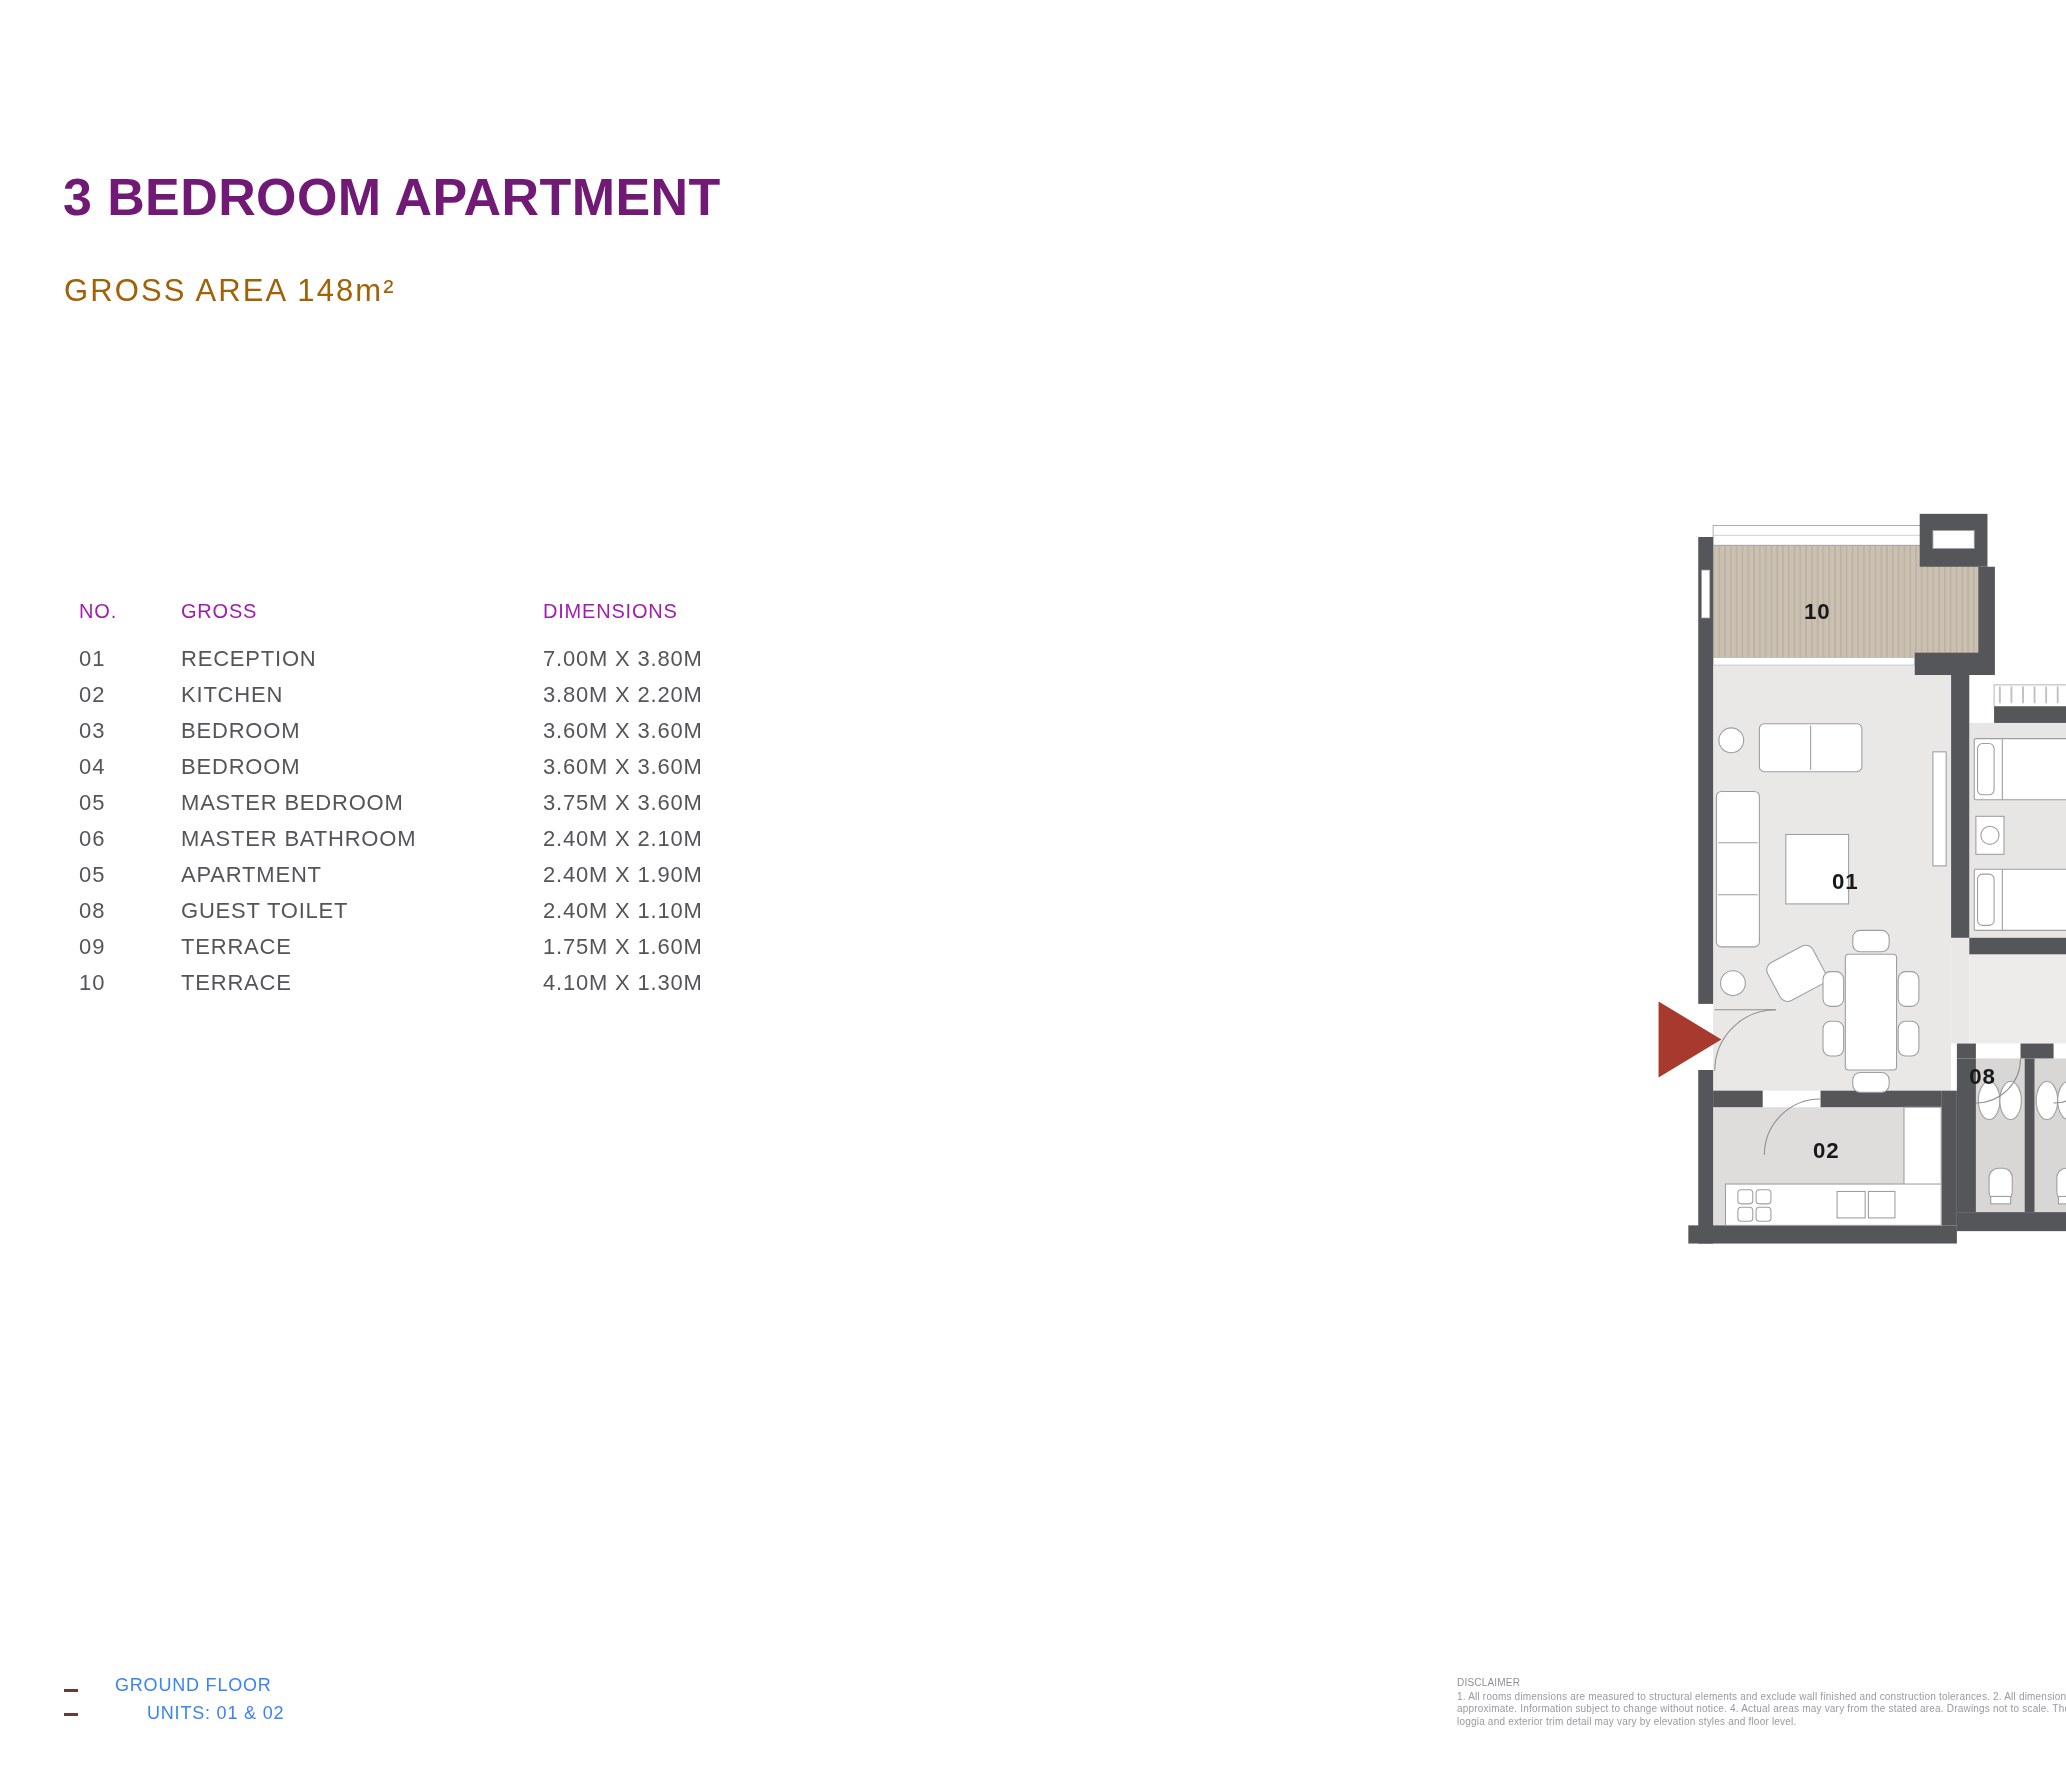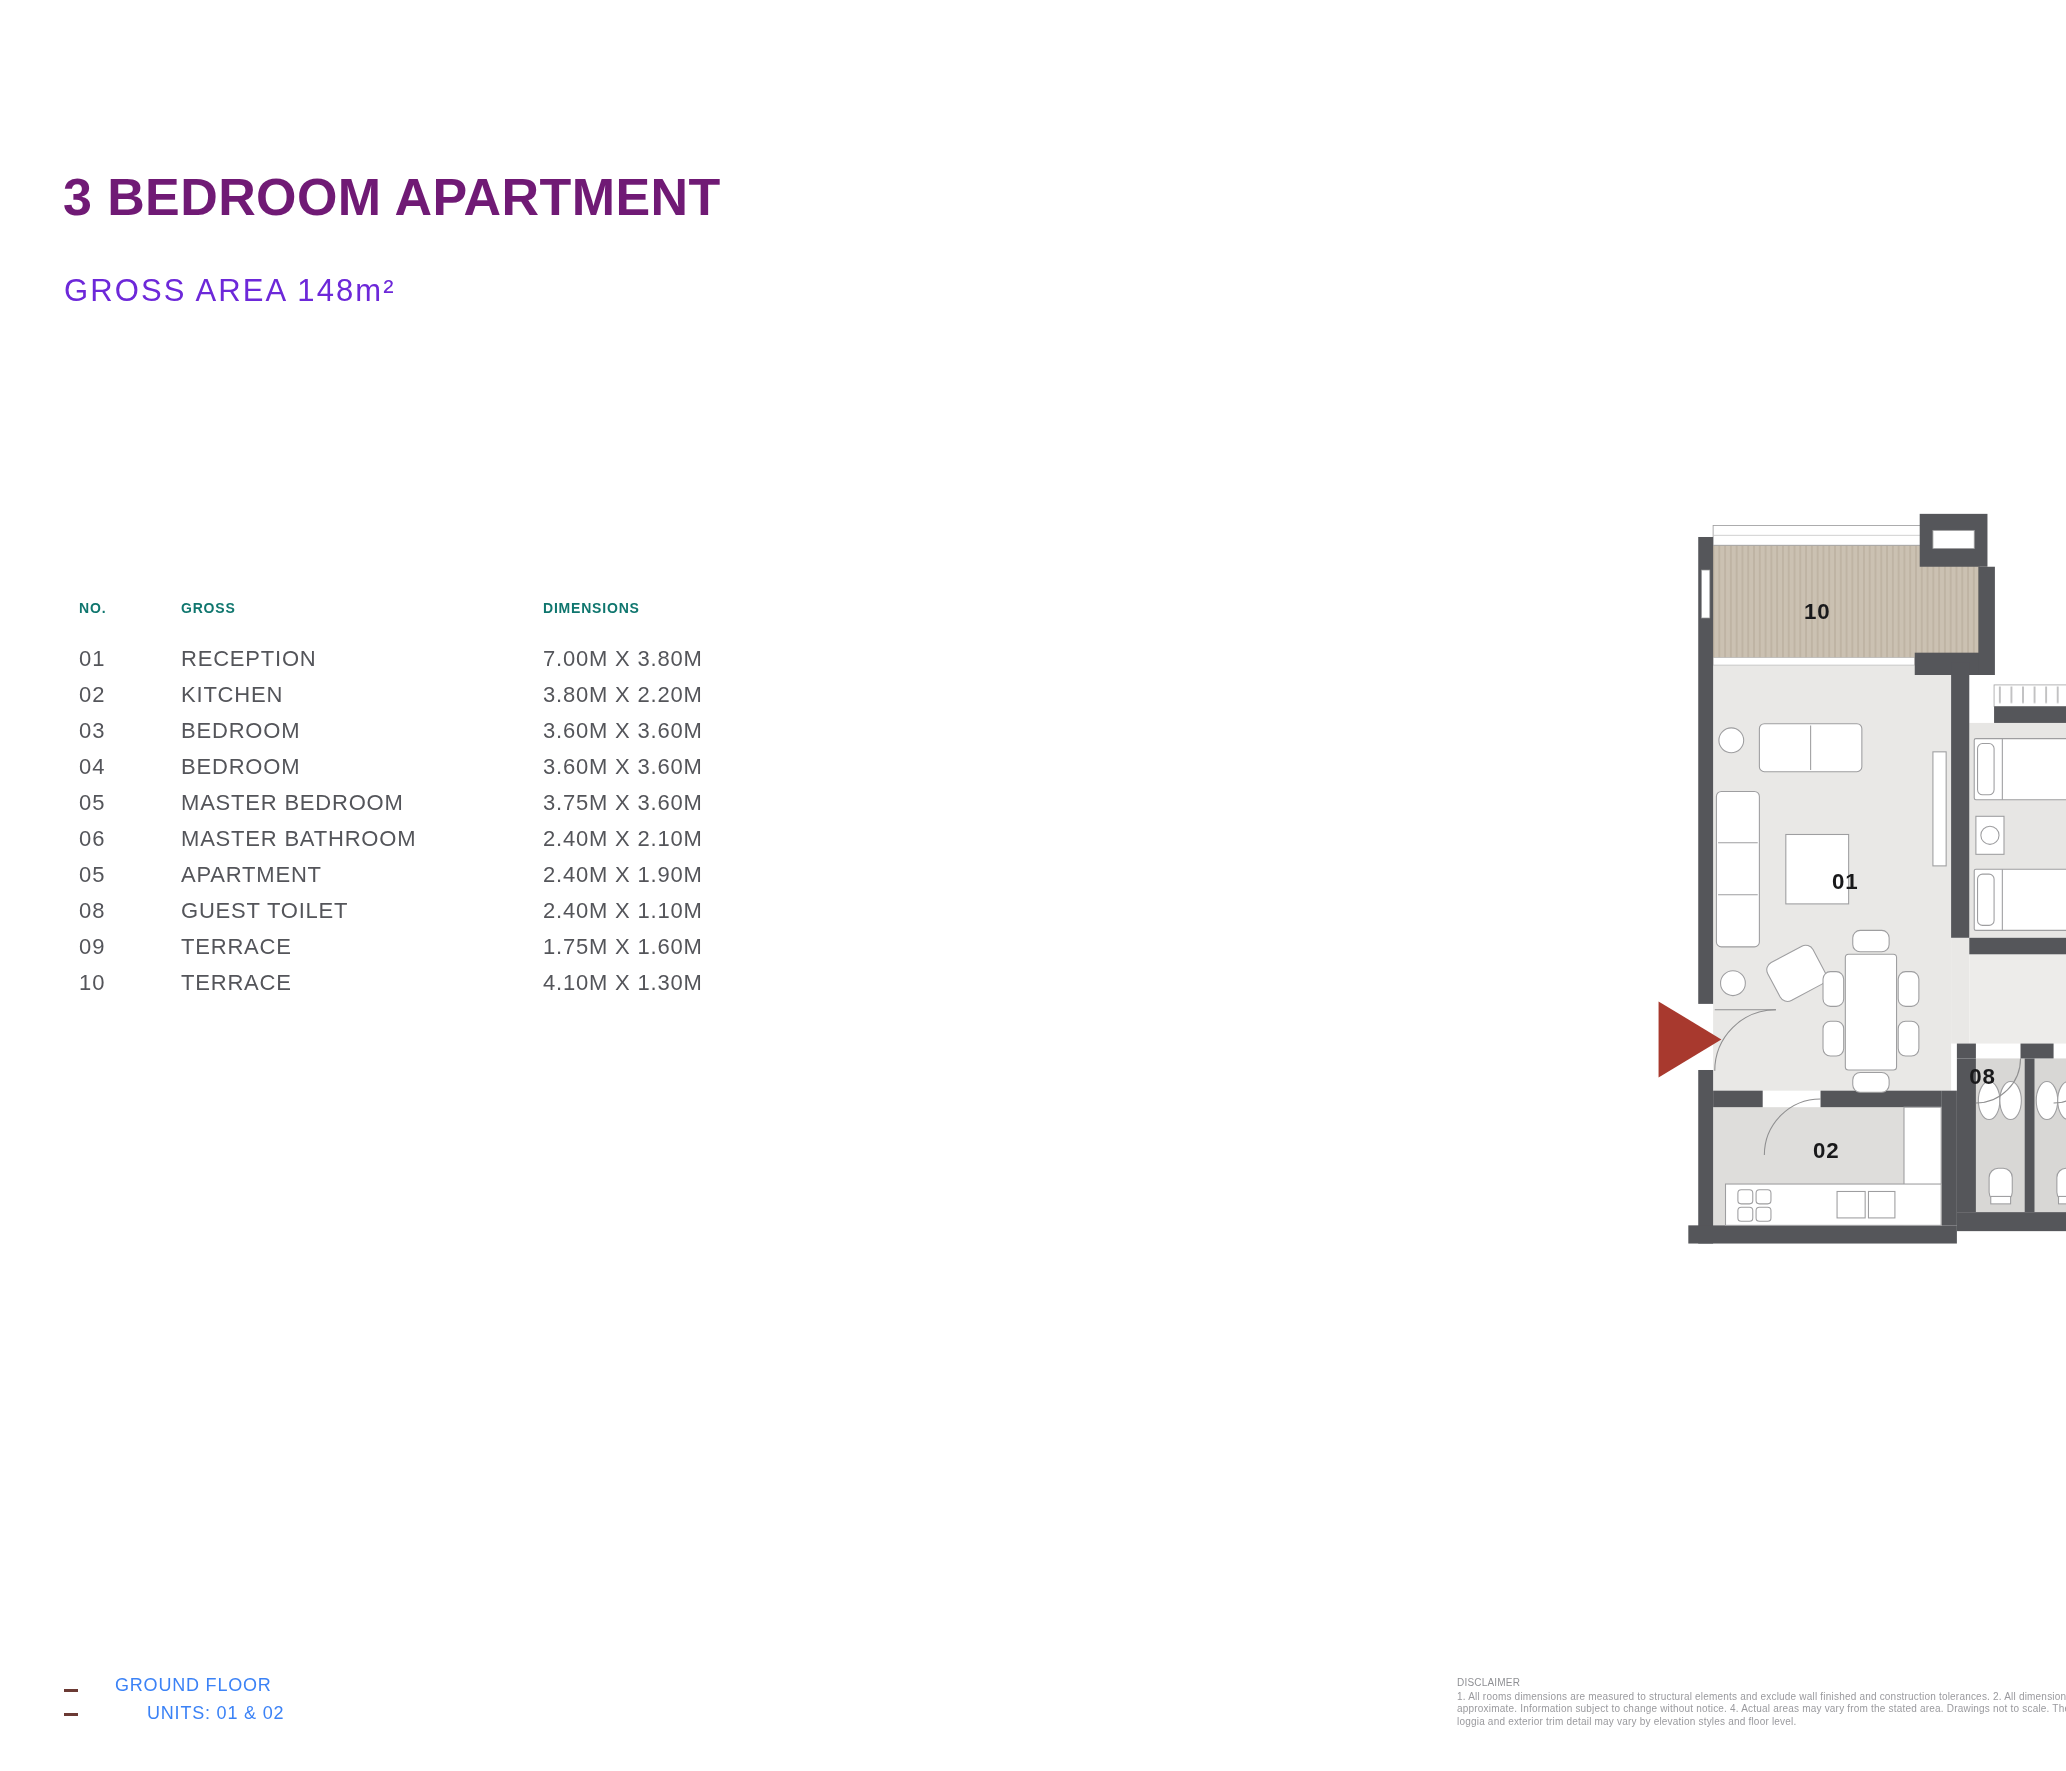--- a/index.html
+++ b/index.html
@@ -1,27 +1,27 @@
 <!DOCTYPE html>
 <html style="font-size:6.6px"><head>
 <meta charset="utf-8">
 <style>
   html,body{margin:0;padding:0;background:#ffffff;}
   body{width:2760px;height:1772px;position:relative;overflow:hidden;
        font-family:"Liberation Sans","DejaVu Sans",sans-serif;color:#333;}
   .abs{position:absolute;}
   
   .title{left:63px;top:167px;font-size:52px;font-weight:700;color:#701a75;letter-spacing:0.4px;white-space:nowrap;}
-  .gross{left:64px;top:273px;font-size:31px;font-weight:300;color:#6d28d9;letter-spacing:2.1px;white-space:nowrap;}
+  .gross{left:64px;top:273px;font-size:31px;font-weight:300;color:#a16207;letter-spacing:2.1px;white-space:nowrap;}
   
   .tbl{left:75px;top:600px;width:669px;height:421px;}
   .trow{position:absolute;left:0;width:100%;height:36px;}
   .trow span{position:absolute;white-space:nowrap;}
   .c-no{left:4.1px;} .c-room{left:106px;} .c-dim{left:468px;}
-  .th span{font-size:14px;font-weight:700;color:#0f766e;letter-spacing:0.8px;}
+  .th span{font-size:20px;font-weight:400;color:#a21caf;letter-spacing:0.8px;}
   .td span{font-size:22px;font-weight:400;color:#54555A;letter-spacing:0.8px;}
   
   .plan{left:1647px;top:512px;width:909px;height:740px;}
   .plan text{font-size:27px;font-weight:700;fill:#19191B;letter-spacing:1px;}
   
   .dash{width:14px;height:2.5px;background:#6B3A34;}
   .dash.d1{left:64px;top:1689px;} .dash.d2{left:64px;top:1713px;}
   .foot{left:115px;font-size:18px;font-weight:300;color:#3b82f6;letter-spacing:0.8px;white-space:nowrap;}
   .foot.f1{top:1675px;} .foot.f2{top:1703px;margin-left:32px;}
   

